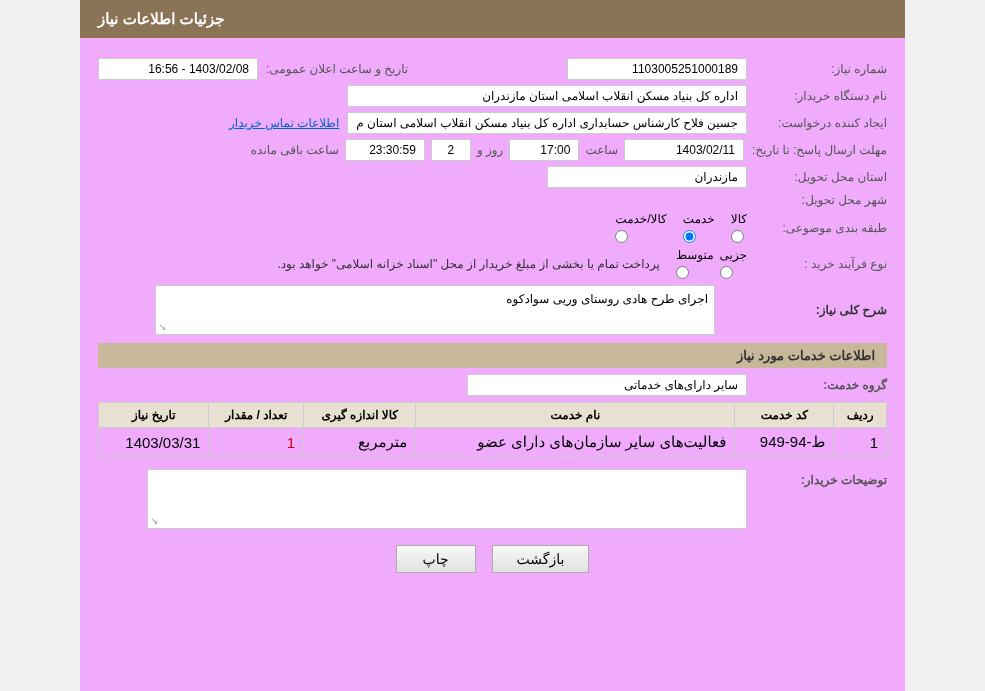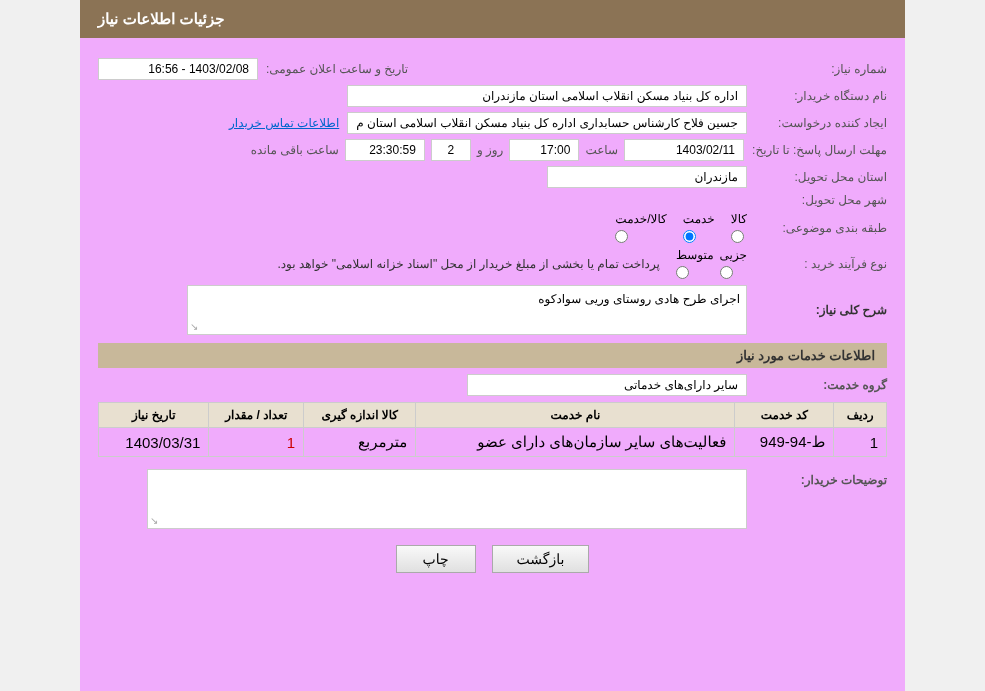--- a/index.html
+++ b/index.html
@@ -206,20 +206,21 @@
 <div class="page-wrapper">
 
   <div class="header-bar">
     <span>جزئیات اطلاعات نیاز</span>
   </div>
 
   <div class="main-content watermark-area">
 
     <div class="info-row" style="margin-top:10px;">
       <span class="info-label">شماره نیاز:</span>
+      <span class="info-value" style="min-width:180px;">1103005251000189</span>
       <span style="flex:1;"></span>
       <span class="inline-label" style="margin-left:8px;">تاریخ و ساعت اعلان عمومی:</span>
       <span class="date-box">1403/02/08 - 16:56</span>
     </div>
 
     <div class="info-row">
       <span class="info-label">نام دستگاه خریدار:</span>
       <span class="info-value wide">اداره کل بنیاد مسکن انقلاب اسلامی استان مازندران</span>
     </div>
 
@@ -278,21 +279,21 @@
           <input type="radio" name="purchase_type" style="">
         </div>
         <div class="radio-item">
           <span>متوسط</span>
           <input type="radio" name="purchase_type" style="">
         </div>
         <span class="process-text" style="color:#333; font-size:12px; margin-right:10px;">پرداخت تمام یا بخشی از مبلغ خریدار از محل "اسناد خزانه اسلامی" خواهد بود.</span>
       </div>
     </div>
 
-    <div class="info-row" style="margin-top:6px;">
+    <div class="info-row" style="margin-top:6px;gap:32px;">
       <span class="info-label" style="font-weight:bold; color:#333;">شرح کلی نیاز:</span>
       <div class="description-box">
         <span>اجرای طرح هادی روستای وریی سوادکوه</span>
         <span class="description-icon">↘</span>
       </div>
     </div>
 
     <div class="section-title">اطلاعات خدمات مورد نیاز</div>
 
     <div class="info-row">

